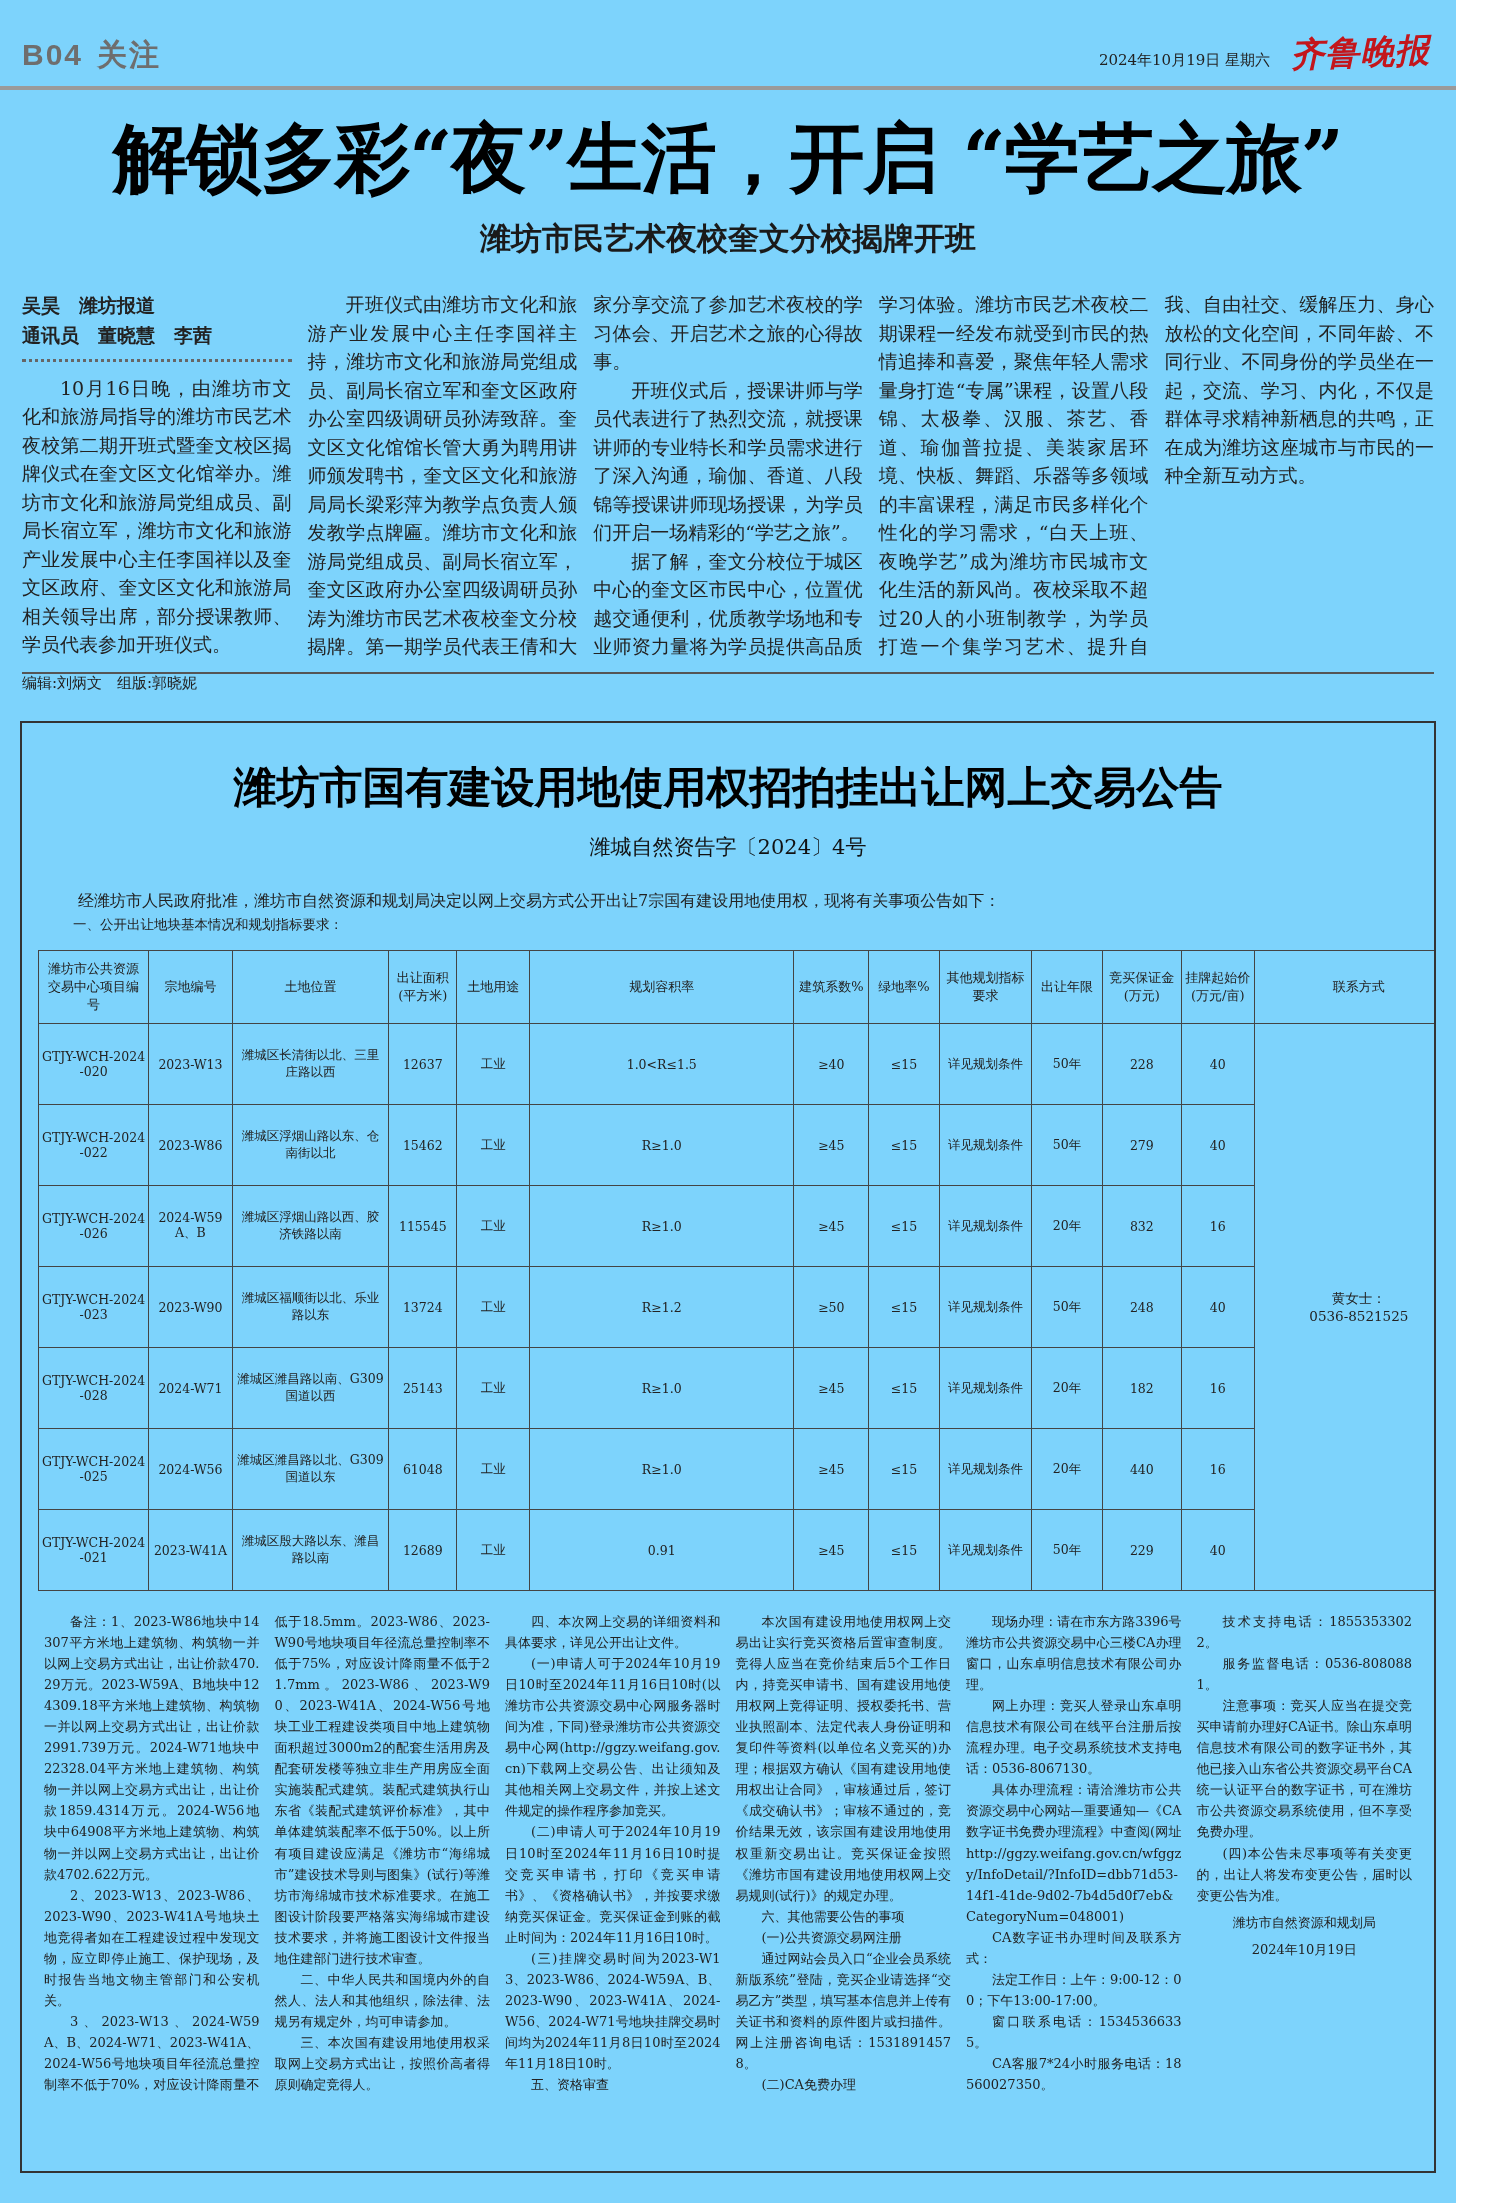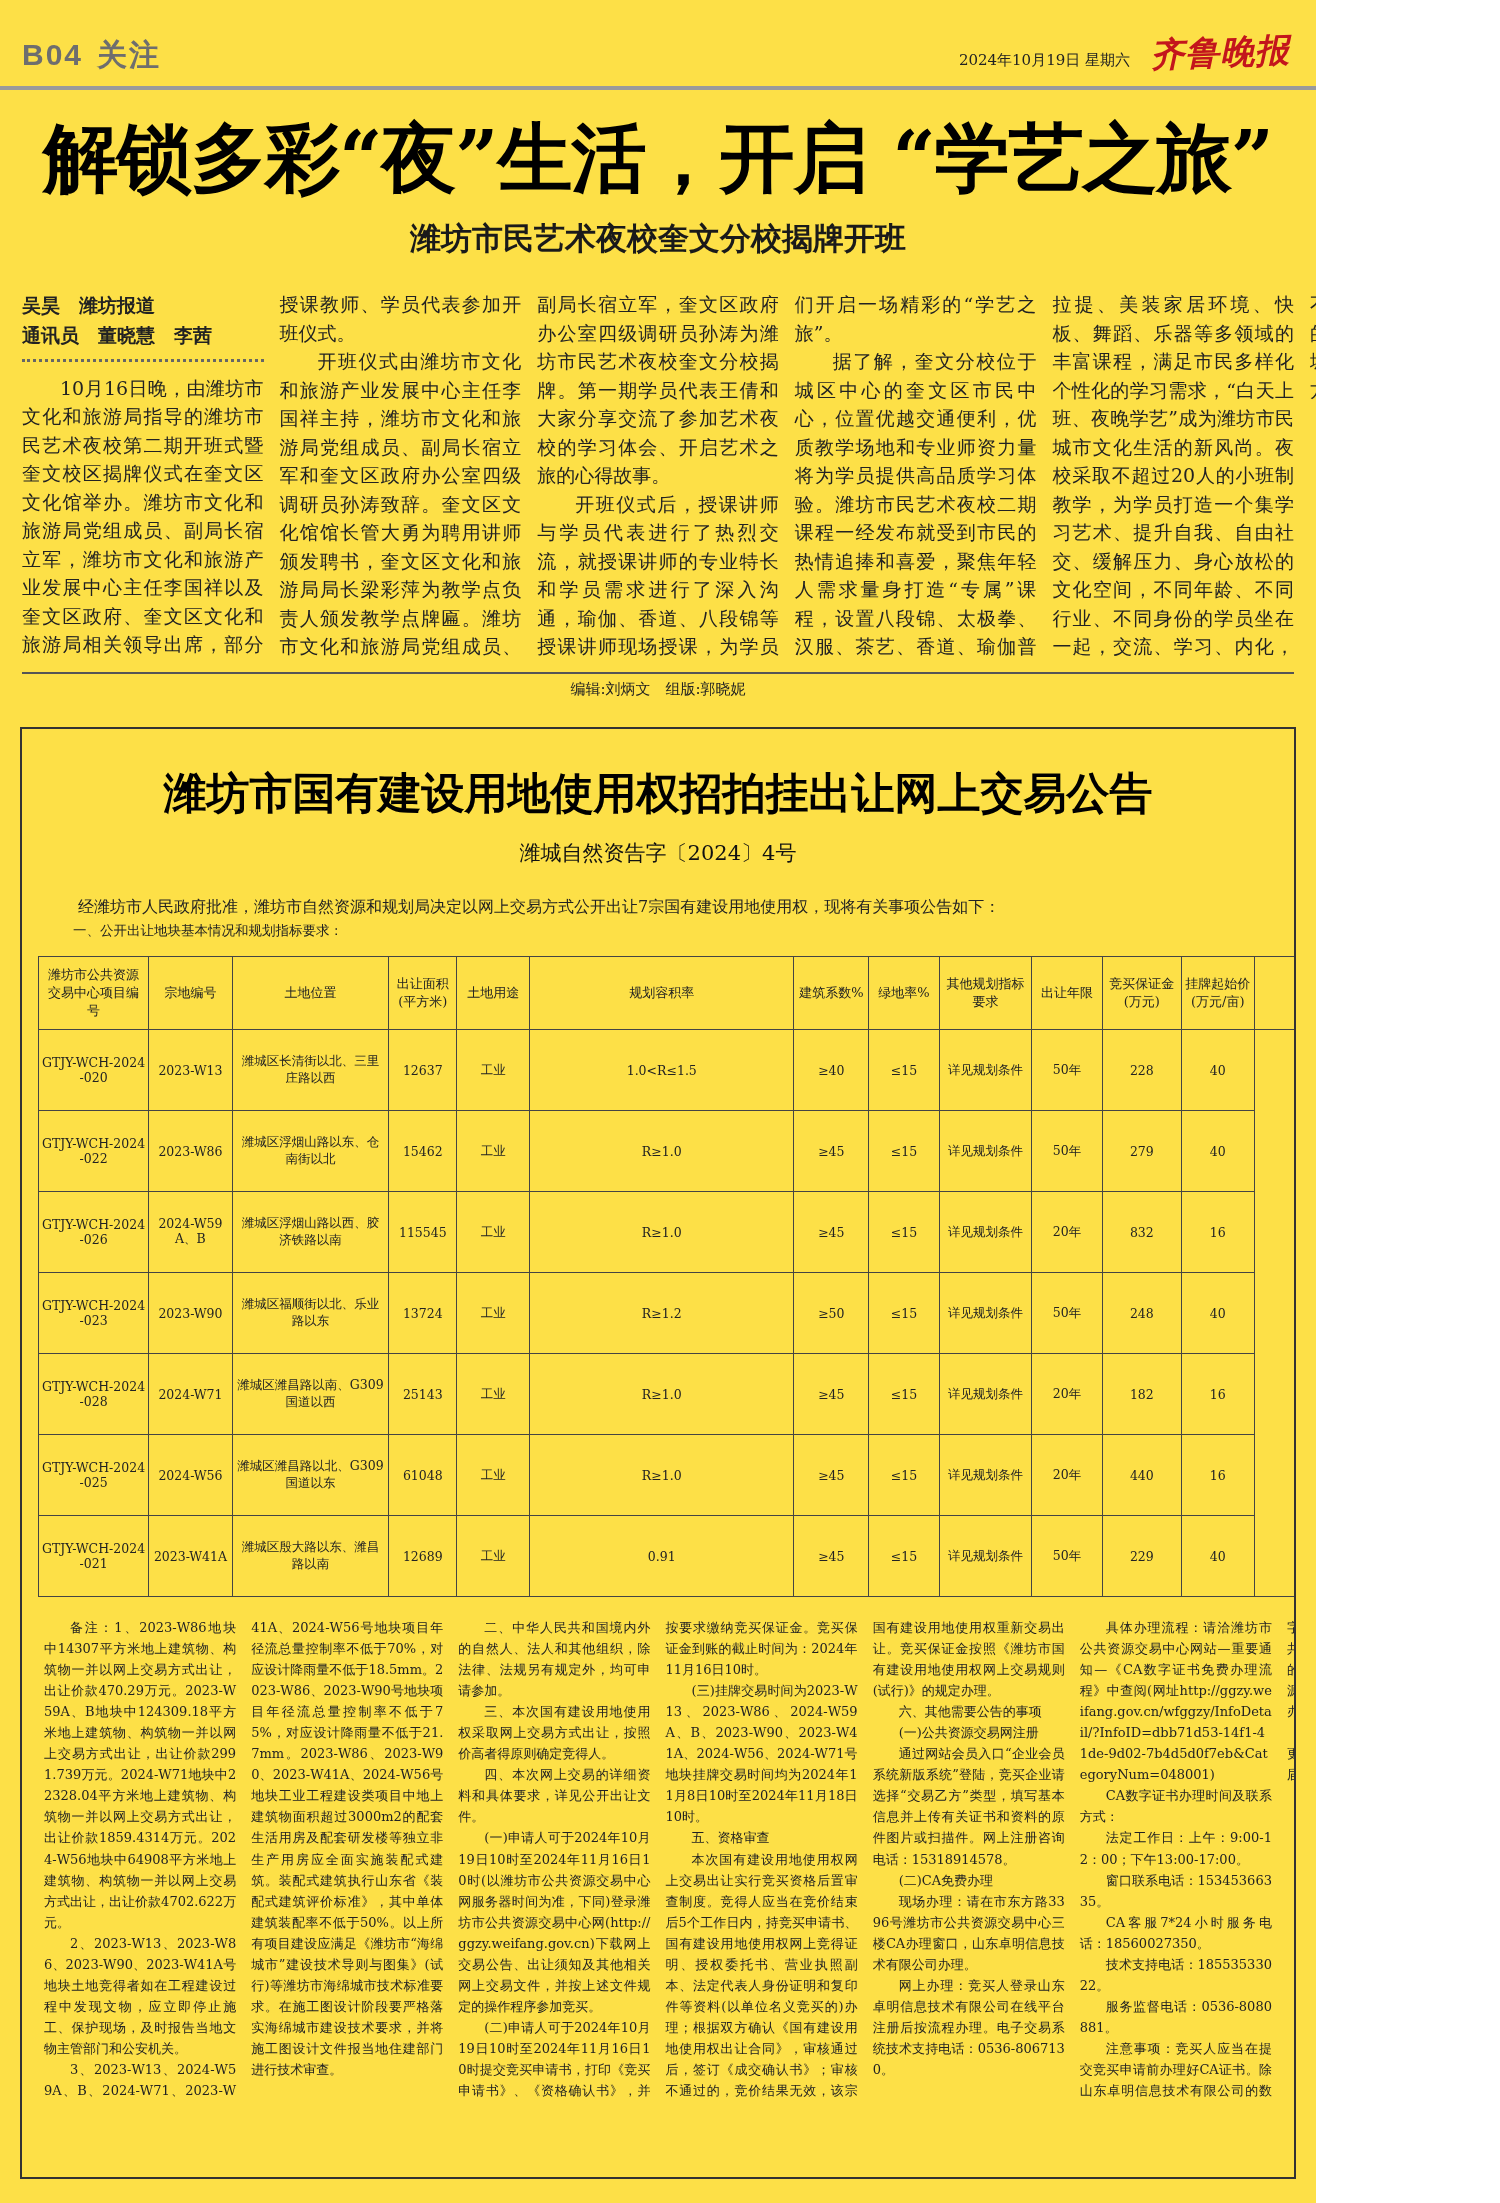--- a/index.html
+++ b/index.html
@@ -1,16 +1,16 @@
 <!DOCTYPE html>
 <html lang="zh"><head>
 <meta charset="utf-8">
 <style>
   html,body{margin:0;padding:0;background:#fff;}
-  .page{position:relative;width:1316px;height:2203px;background:#fde047;overflow:hidden;
+  .page{position:relative;width:1456px;height:2203px;background:#7dd3fc;overflow:hidden;
         font-family:"DejaVu Serif","Liberation Serif",serif;color:#111;}
   
   .page-header{display:flex;justify-content:space-between;align-items:flex-end;
                padding:30px 26px 10px 22px;}
   .section-id{font-size:30px;font-weight:bold;color:#6e6e6e;letter-spacing:2px;
               font-family:"Liberation Sans","DejaVu Sans",sans-serif;}
   .section-id .sec-label{margin-left:14px;}
   .header-right{display:flex;align-items:flex-end;gap:20px;}
   .pub-date{font-size:15px;color:#222;padding-bottom:6px;}
   .masthead{font-size:34px;font-weight:bold;font-style:italic;color:#c3161c;
@@ -19,22 +19,22 @@
   
   .headline{margin:26px 18px 0;text-align:center;font-size:75px;font-weight:900;
             line-height:1.12;letter-spacing:-1px;color:#000;white-space:nowrap;}
   .subhead{margin:18px 0 0;text-align:center;font-size:31px;font-weight:600;color:#1a1a1a;}
   
   .article-cols{margin:30px 22px 0;height:372px;column-count:5;column-gap:16px;
                 column-fill:auto;font-size:19px;line-height:1.5;text-align:justify;color:#222;}
   .byline{font-weight:bold;font-size:19px;line-height:1.6;
           border-bottom:3px dotted #666;padding-bottom:8px;margin-bottom:12px;}
   .article-cols p{margin:0;text-indent:2em;}
-  .editor-line{margin:10px 22px 0;border-top:2px solid #555;padding-top:6px;
-               font-size:15px;color:#222;text-align:center;}
+  .editor-line{margin:10px 22px 0;border-top:2px solid #555;
+               font-size:15px;color:#222;}
   
   .notice-box{margin:28px 20px 0;border:2px solid #333;height:1452px;
               padding:22px 16px 20px;box-sizing:border-box;overflow:hidden;}
   .notice-title{margin:14px 0 0;text-align:center;font-size:43px;font-weight:900;color:#000;}
   .doc-no{margin-top:16px;text-align:center;font-size:21px;color:#111;}
   .intro{margin:30px 8px 0;font-size:16px;text-indent:2em;color:#222;}
   .intro2{margin:4px 8px 0;font-size:13.5px;text-indent:2em;color:#222;}
   
   table.land{margin:16px auto 0;width:1426px;border-collapse:collapse;table-layout:fixed;
              font-size:12.5px;color:#222;}

